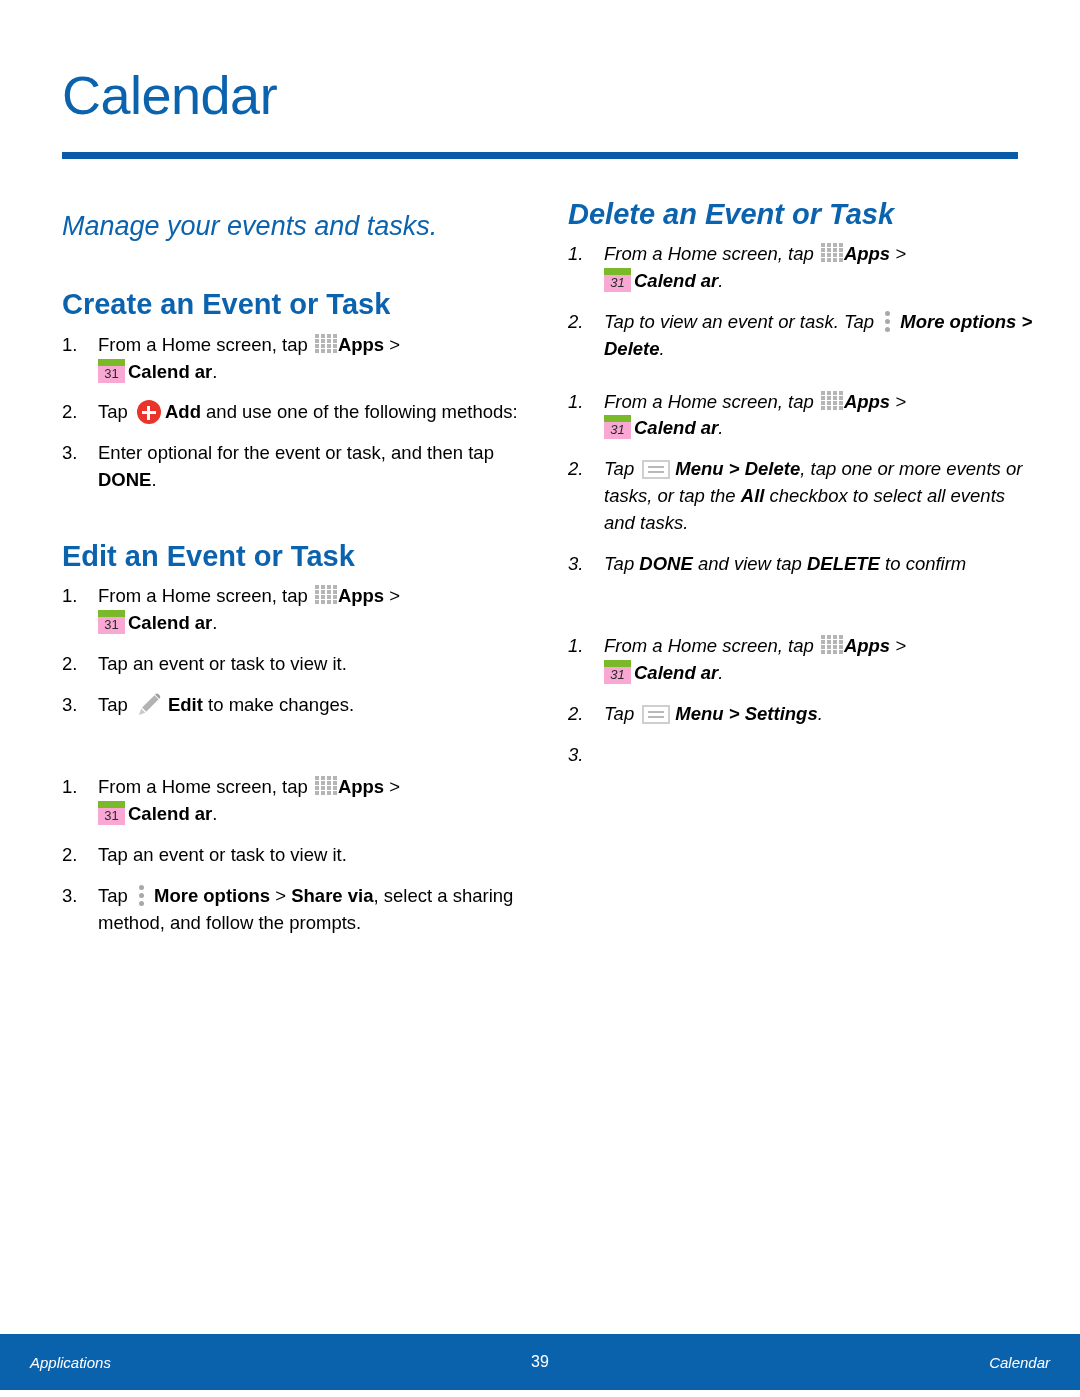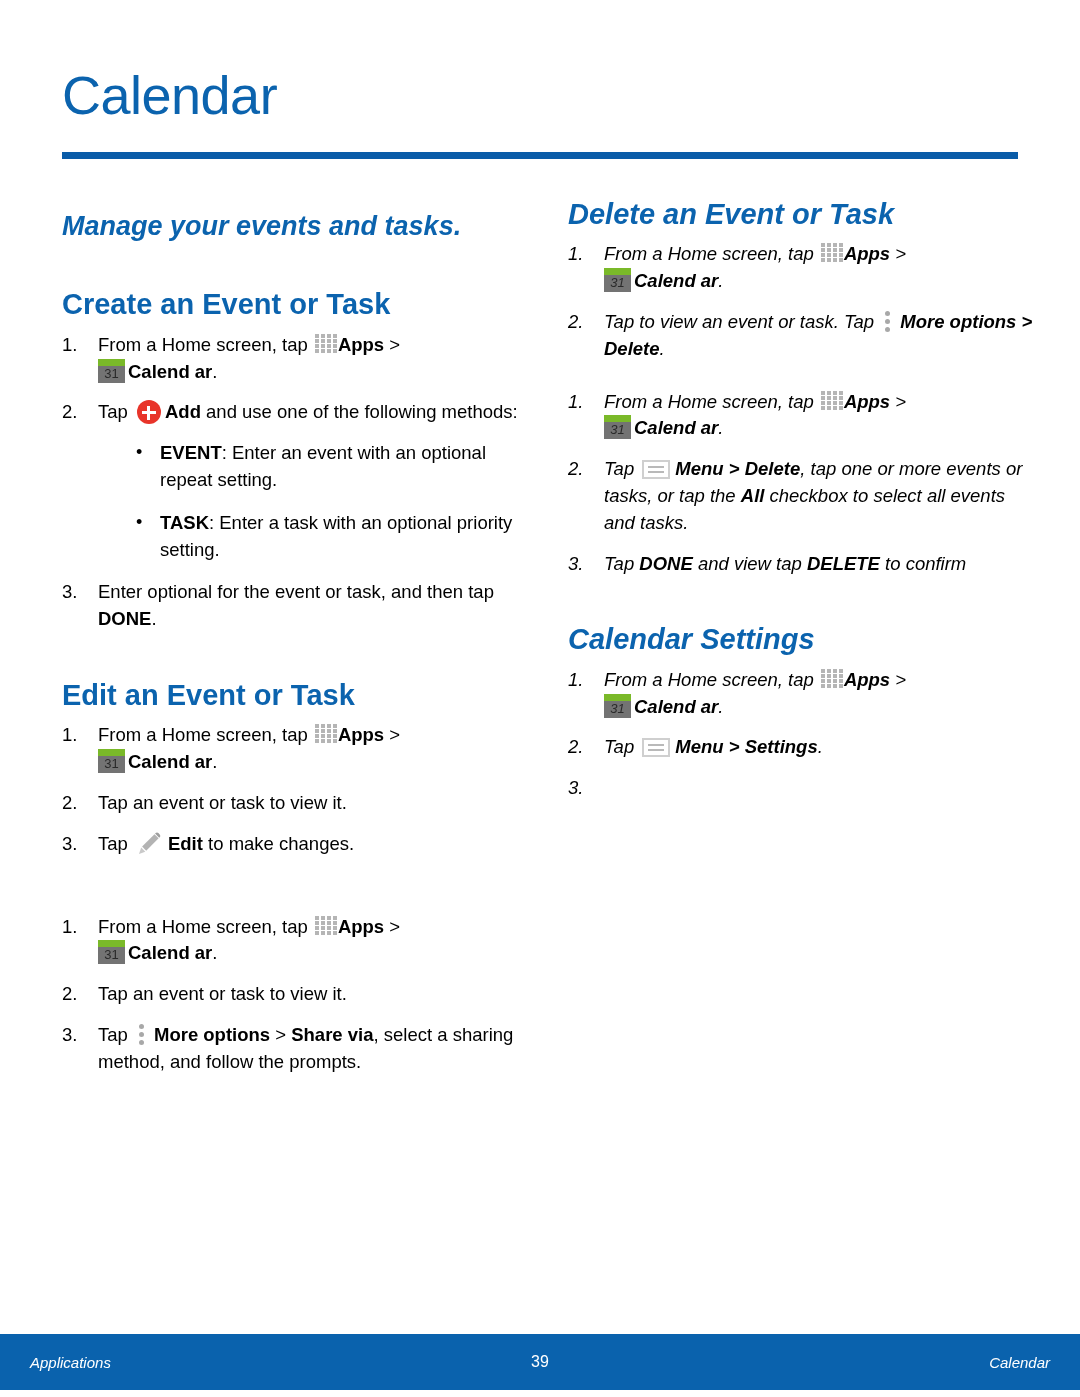--- a/index.html
+++ b/index.html
@@ -35,21 +35,21 @@
     position:absolute;
     top:198px;
     width:470px;
   }
   .col-left  { left:62px; }
   .col-right { left:568px;font-style:italic; }
 
   .tagline {
     font-size:27px;
     font-style:italic;
-    font-weight:700;
+    font-weight:400;
     color:#0b63ae;
     margin:12px 0 0 0;
     line-height:1.2;
   }
 
   h2.section {
     font-size:29px;
     font-weight:700;
     color:#0b63ae;
     margin:0;
@@ -115,21 +115,21 @@
   }
   .ico-apps i {
     position:absolute;
     width:4px; height:4px;
     background:#b5b5b5;
   }
 
   
   .ico-cal {
     width:27px; height:24px;
-    background:#737373;
+    background:#f9a8d4;
     position:relative;
     margin:0 3px 0 0;
     vertical-align:-5px;
     overflow:hidden;
   }
   .ico-cal .bar {
     position:absolute; left:0; top:0;
     width:100%; height:7px;
     background:#7ab929;
   }
@@ -236,24 +236,20 @@
   <div class="gap-lg"></div>
 
   <div class="sec-block">
     <h2 class="section">Create an Event or Task</h2>
     <ol class="steps">
       <li>
         <span class="num">1.</span><span>From a Home screen, tap </span><span class="ico ico-apps"><i style="left:0;top:0"></i><i style="left:6px;top:0"></i><i style="left:12px;top:0"></i><i style="left:18px;top:0"></i><i style="left:0;top:5px"></i><i style="left:6px;top:5px"></i><i style="left:12px;top:5px"></i><i style="left:18px;top:5px"></i><i style="left:0;top:10px"></i><i style="left:6px;top:10px"></i><i style="left:12px;top:10px"></i><i style="left:18px;top:10px"></i><i style="left:0;top:15px"></i><i style="left:6px;top:15px"></i><i style="left:12px;top:15px"></i><i style="left:18px;top:15px"></i></span><b>Apps</b><span> &gt; </span><br><span class="ico ico-cal"><span class="bar"></span><span class="num31">31</span></span><b>Calend ar</b><span>.</span>
       </li>
       <li>
         <span class="num">2.</span><span>Tap </span><span class="ico ico-add"></span><b>Add</b><span> and use one of the following methods:</span>
-        <ul class="bullets">
-          <li><b>EVENT</b><span>: Enter an event with an optional repeat setting.</span></li>
-          <li><b>TASK</b><span>: Enter a task with an optional priority setting.</span></li>
-        </ul>
       </li>
       <li>
         <span class="num">3.</span><span>Enter optional for the event or task, and then tap </span><b>DONE</b><span>.</span>
       </li>
     </ol>
   </div>
 
   <div class="gap-lg"></div>
 
   <div class="sec-block">
@@ -319,21 +315,20 @@
       </li>
       <li>
         <span class="num">3.</span><span>Tap </span><b>DONE</b><span> and view tap </span><b>DELETE</b><span> to confirm</span>
       </li>
     </ol>
   </div>
 
   <div class="gap-lg"></div>
 
   <div class="sec-block">
-    <h2 class="section">Calendar Settings</h2>
     <ol class="steps">
       <li>
         <span class="num">1.</span><span>From a Home screen, tap </span><span class="ico ico-apps"><i style="left:0;top:0"></i><i style="left:6px;top:0"></i><i style="left:12px;top:0"></i><i style="left:18px;top:0"></i><i style="left:0;top:5px"></i><i style="left:6px;top:5px"></i><i style="left:12px;top:5px"></i><i style="left:18px;top:5px"></i><i style="left:0;top:10px"></i><i style="left:6px;top:10px"></i><i style="left:12px;top:10px"></i><i style="left:18px;top:10px"></i><i style="left:0;top:15px"></i><i style="left:6px;top:15px"></i><i style="left:12px;top:15px"></i><i style="left:18px;top:15px"></i></span><b>Apps</b><span> &gt; </span><br><span class="ico ico-cal"><span class="bar"></span><span class="num31">31</span></span><b>Calend ar</b><span>.</span>
       </li>
       <li>
         <span class="num">2.</span><span>Tap </span><span class="ico ico-menu"><i></i><i></i></span><b>Menu &gt; Settings</b><span>.</span>
       </li>
       <li>
         <span class="num">3.</span>
       </li>

